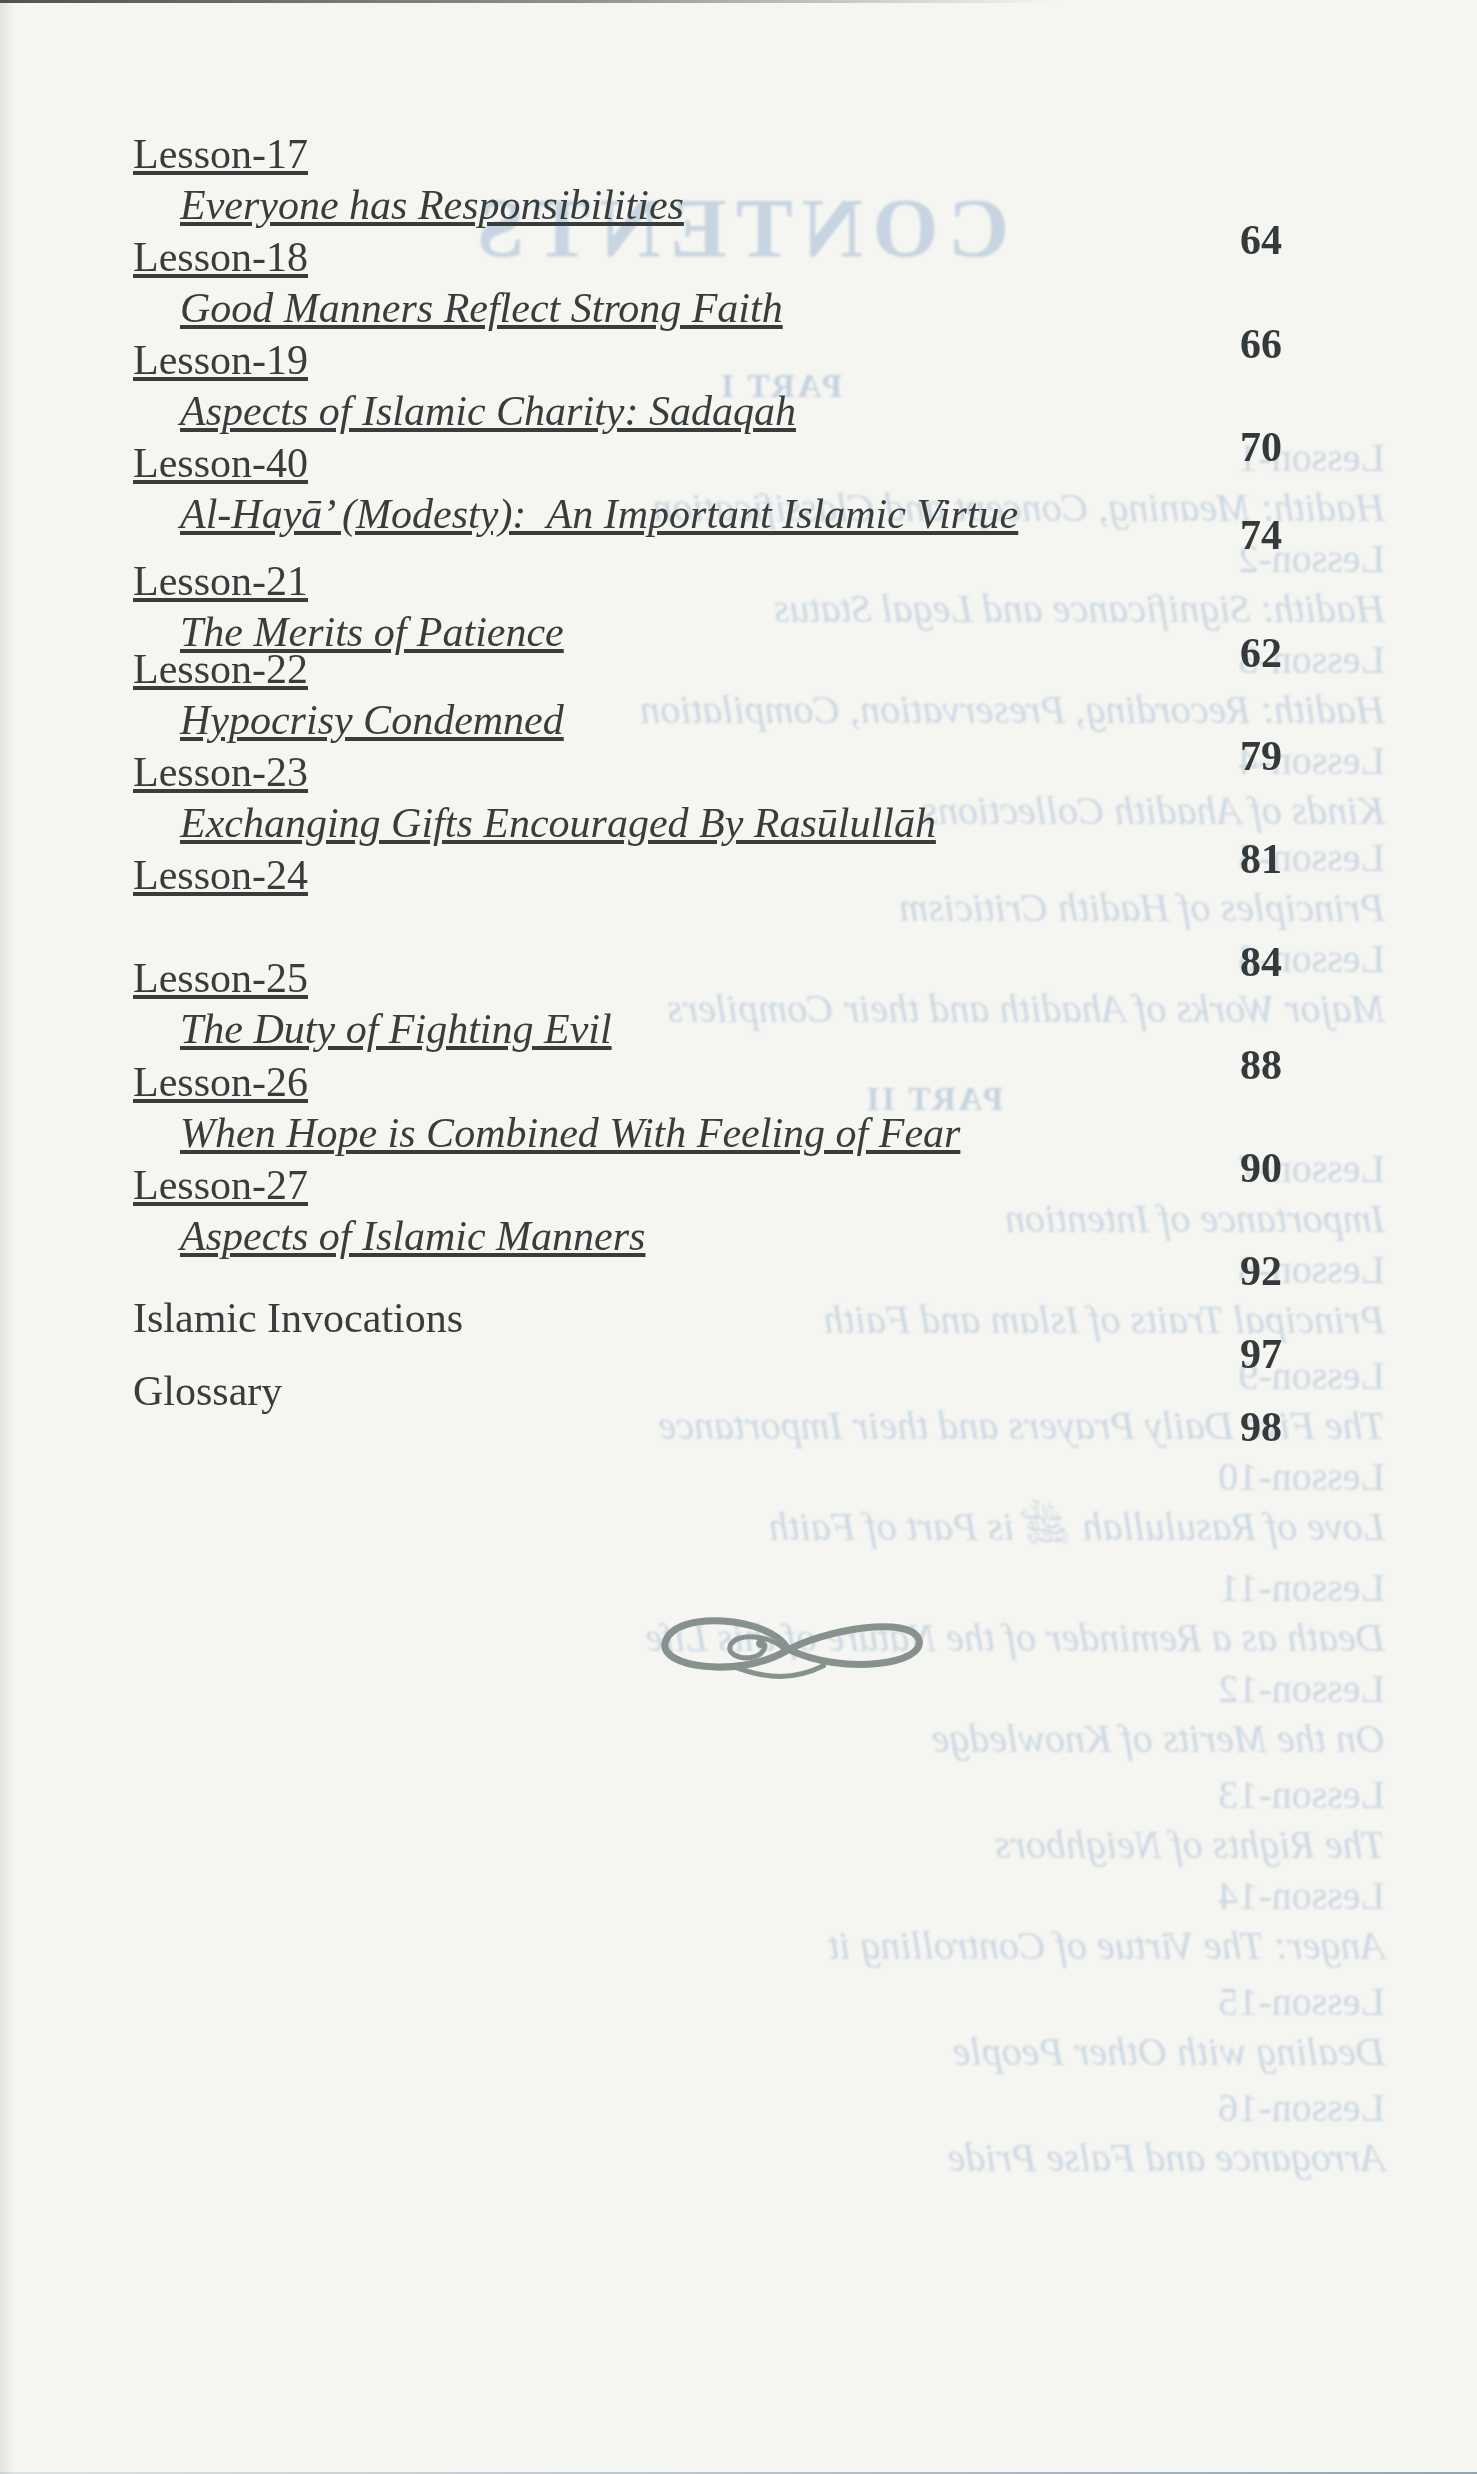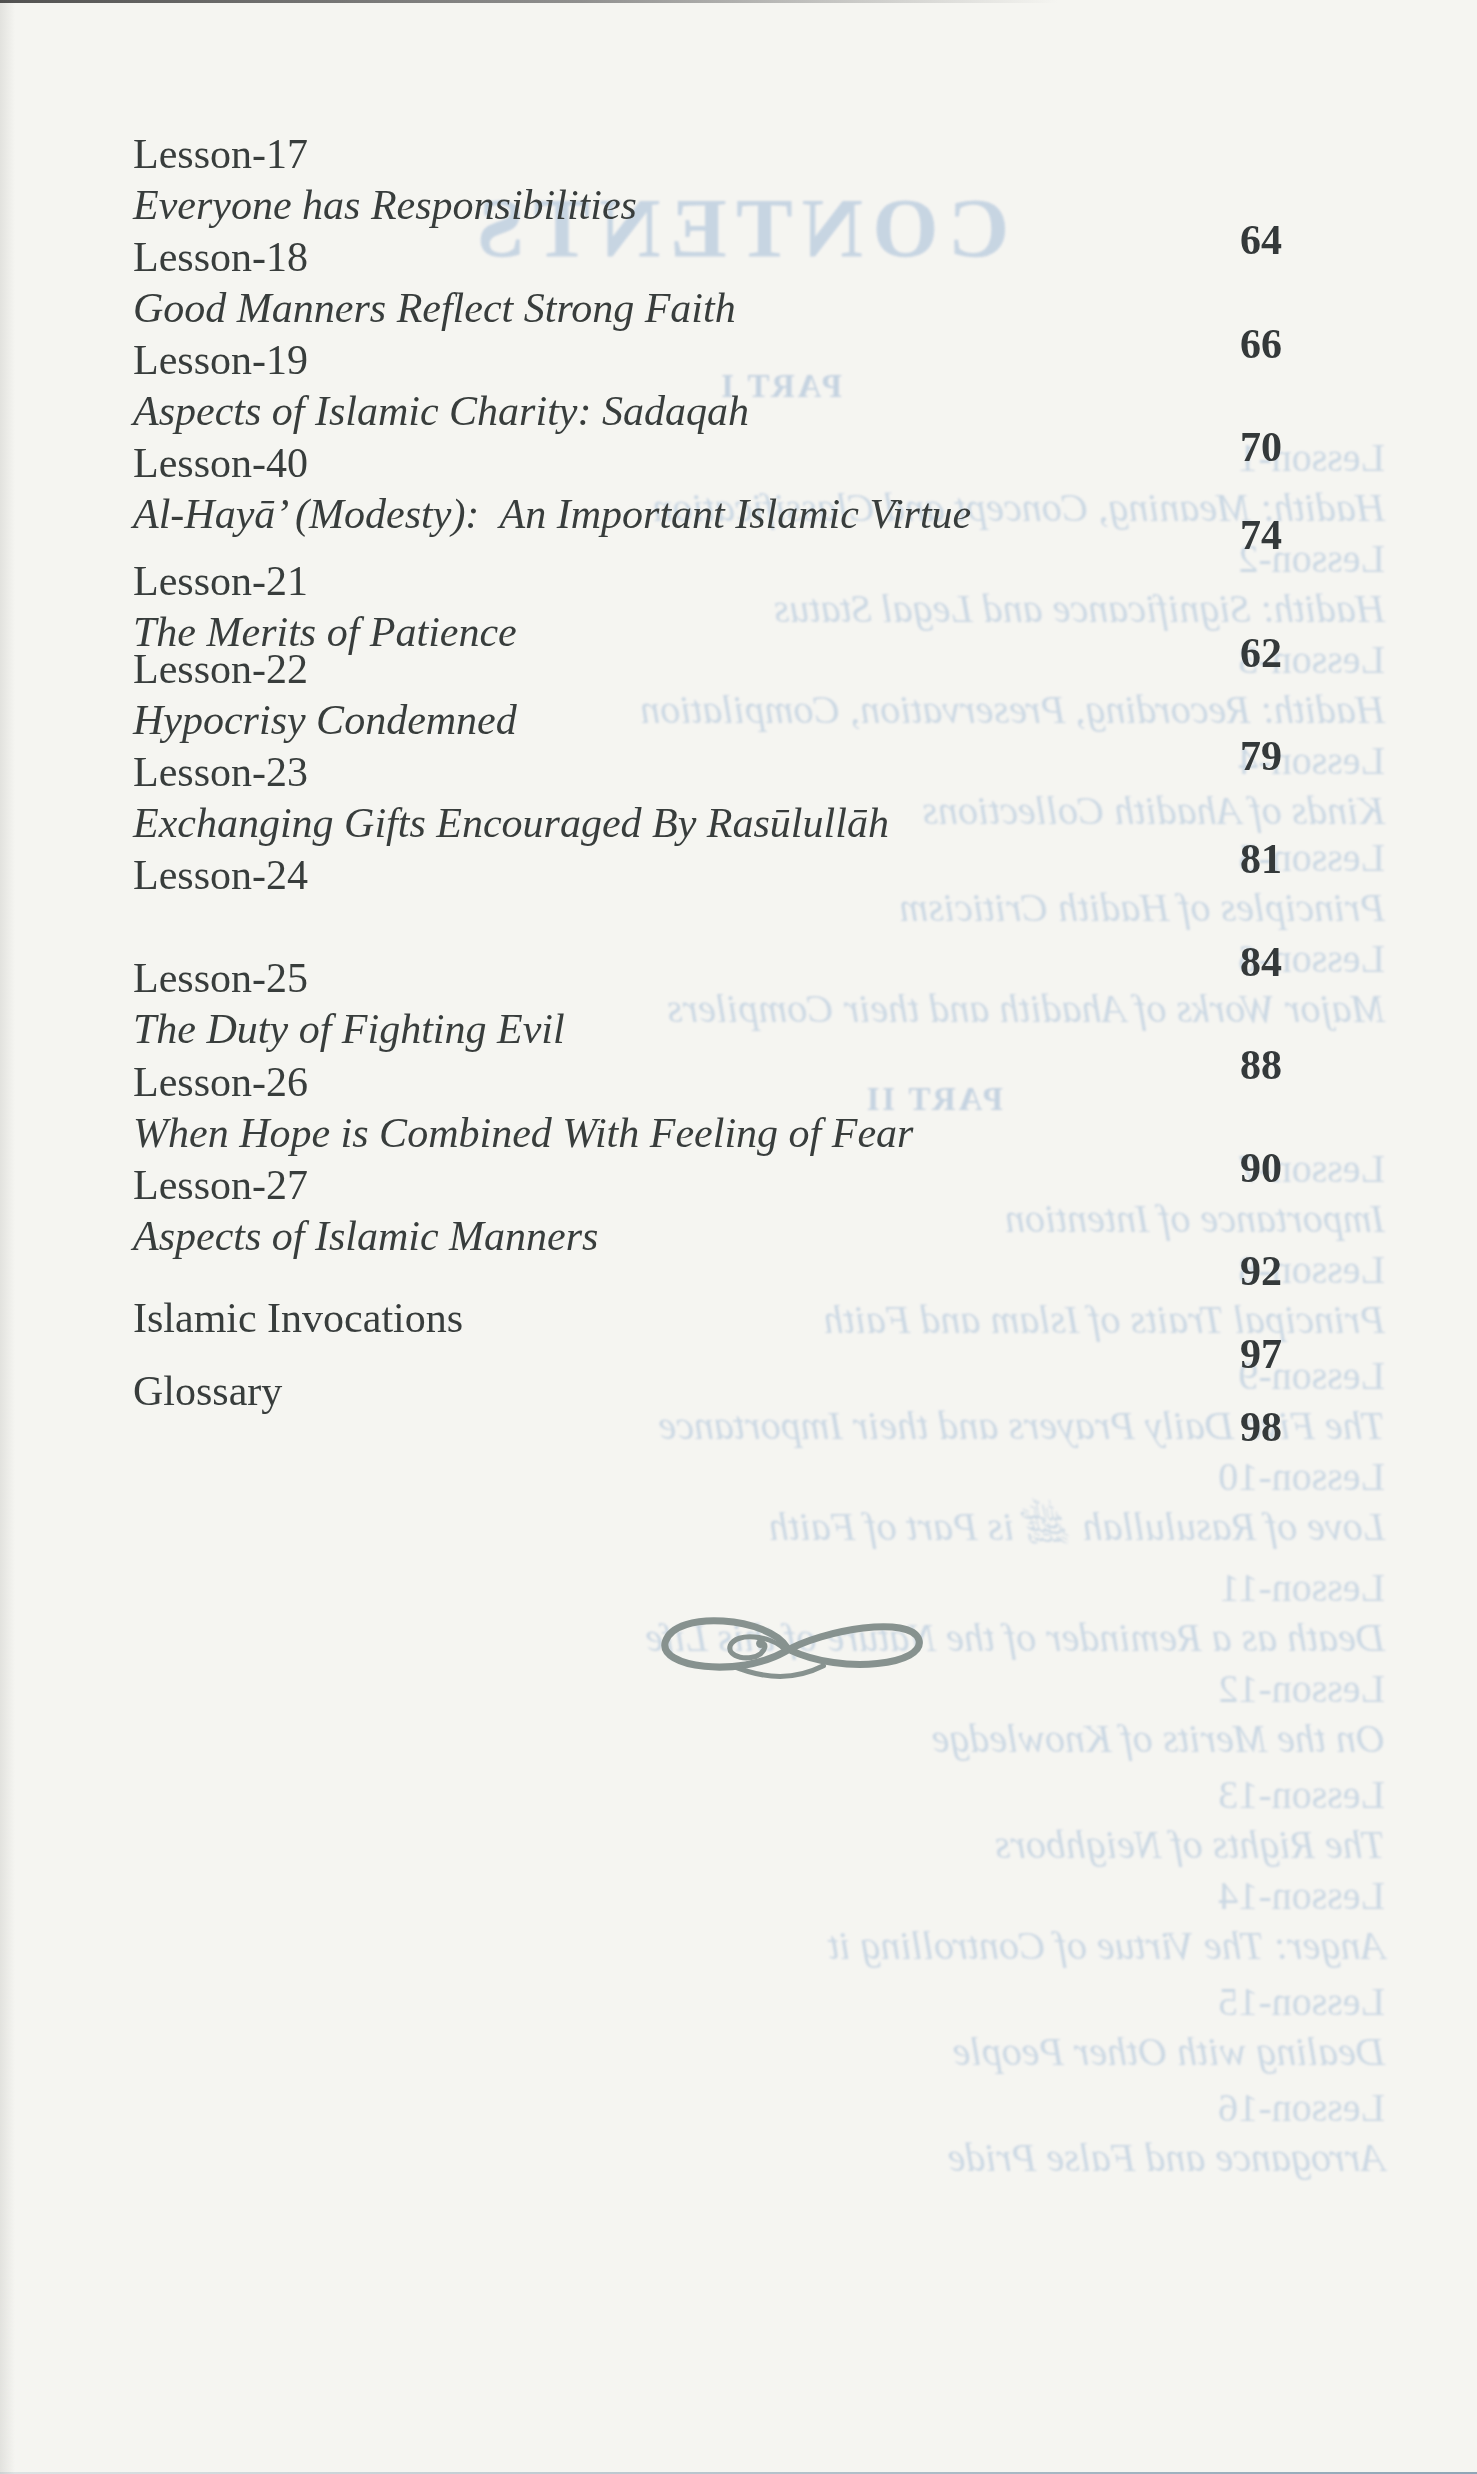--- a/index.html
+++ b/index.html
@@ -32,23 +32,23 @@
     font-size:85px;font-weight:600;letter-spacing:9.2px;color:#c5d4e2;
   }
   .ghost .g-part{
     position:absolute;font-size:33px;font-weight:700;letter-spacing:2.8px;color:#c3d2e0;
   }
   .ghost .g-entry{position:absolute;left:92px;line-height:50px;white-space:nowrap;}
   .ghost .g-label{font-size:40px;}
   .ghost .g-title{font-size:40px;font-style:italic;}
 
   
-  .entry{position:absolute;left:133px;line-height:51px;color:#383d3c;white-space:nowrap;}
+  .entry{position:absolute;left:133px;line-height:51px;color:#383d3c;white-space:nowrap;text-decoration:underline;}
   .entry .lbl{font-size:42px;}
-  .entry .ttl{font-size:42px;font-style:italic;}
+  .entry .ttl{font-size:42px;font-style:italic;margin-left:47px;}
   .pagenum{
     position:absolute;left:1068px;width:214px;text-align:right;
     font-size:42px;line-height:51px;font-weight:600;color:#34393a;white-space:nowrap;margin-top:36px;
   }
   .extra{position:absolute;left:133px;font-size:42px;line-height:51px;color:#383d3c;white-space:nowrap;}
 
   .flourish{position:absolute;left:635px;top:1592px;width:304px;height:97px;}
 </style>
 </head>
 <body>

